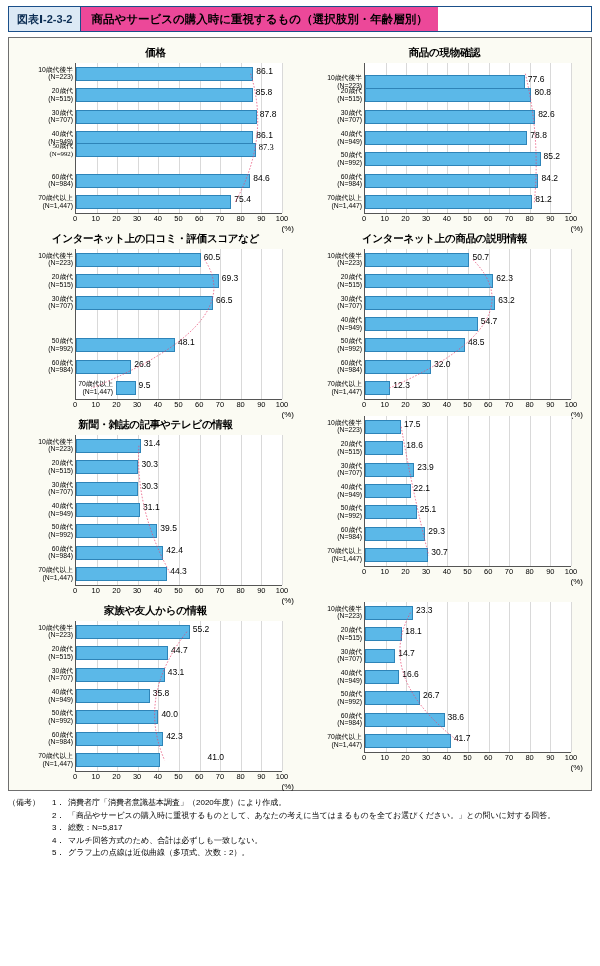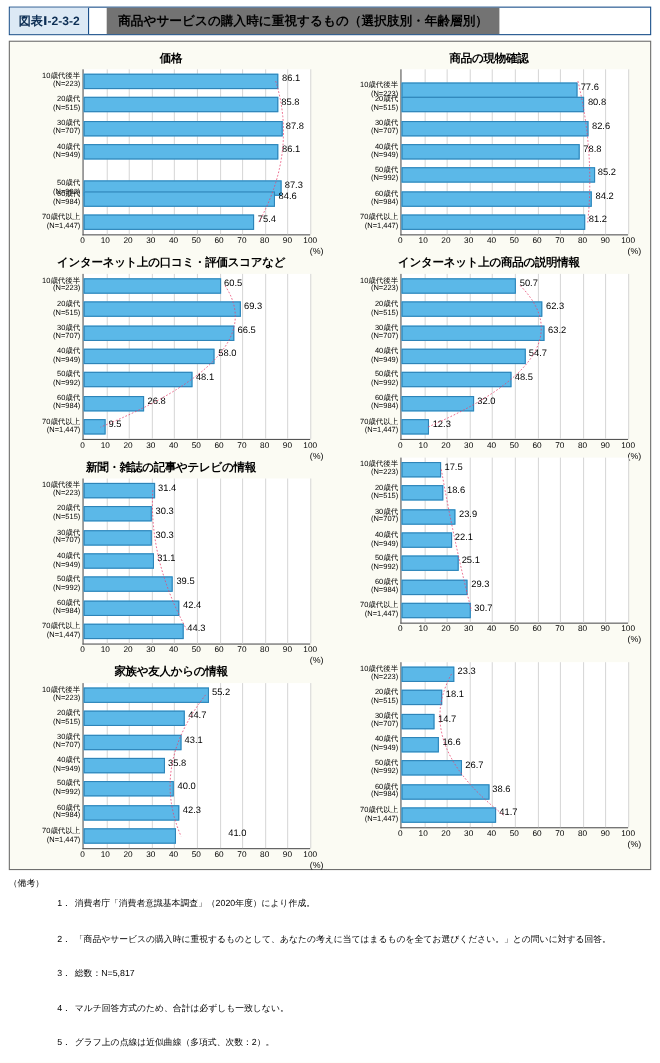--- a/index.html
+++ b/index.html
@@ -11,22 +11,22 @@
   .page{position:relative;width:600px;height:966px;box-sizing:border-box;padding:6px 8px 0 8px;}
 
   
   .header{display:flex;align-items:stretch;border:1px solid #1a4f8a;height:24px;}
   .header .tag{
     background:#dce9f5;color:#0d2f55;font-size:11px;font-weight:bold;
     display:flex;align-items:center;justify-content:center;padding:0 8px;
     border-right:1px solid #1a4f8a;white-space:nowrap;
   }
   .header .title{
-    background:#737373;color:#000;font-size:11.5px;font-weight:bold;
-    display:flex;align-items:center;padding:0 10px;white-space:nowrap;margin-left:16px;
+    background:#ec4899;color:#000;font-size:11.5px;font-weight:bold;
+    display:flex;align-items:center;padding:0 10px;white-space:nowrap;
   }
 
   
   .frame{
     margin-top:5px;border:1px solid #6f6f6f;background:#fbfbf3;
     padding:6px 4px 4px 4px;box-sizing:border-box;
   }
   .grid{display:grid;grid-template-columns:1fr 1fr;gap:2px 4px;}
 
   .panel{position:relative;box-sizing:border-box;padding:0 2px;}
@@ -51,21 +51,21 @@
   .xt{position:absolute;top:0;font-size:7.5px;transform:translateX(-50%);white-space:nowrap;}
   .xunit{position:absolute;right:-12px;top:10px;font-size:8px;}
 
   
   .curve{position:absolute;left:0;top:0;width:100%;height:100%;overflow:visible;}
 
   
   .notes{margin-top:6px;font-size:8px;line-height:12.5px;display:flex;}
   .notes .lbl{width:44px;flex:none;}
   .notes ol{margin:0;padding:0;list-style:none;}
-  .notes li{white-space:nowrap;margin-top:19px;}
+  .notes li{white-space:nowrap;}
   .notes li .n{display:inline-block;width:16px;}
 </style>
 </head>
 <body>
 
 <div class="page">
 
   <div class="header">
     <div class="tag">図表Ⅰ-2-3-2</div>
     <div class="title">商品やサービスの購入時に重視するもの（選択肢別・年齢層別）</div>
@@ -111,21 +111,21 @@
               <div class="val" style="left: calc(87.8% + 3px);">87.8</div>
             </div>
             <div class="row" style="top: 68px; width: 100%;">
               <div class="cat" style="top: -1px;">
                 <span>40歳代</span>
                 <span>(N=949)</span>
               </div>
               <div class="bar" style="width: 86.1%;"></div>
               <div class="val" style="left: calc(86.1% + 3px);">86.1</div>
             </div>
-            <div class="row" style="top: 101px; width: 100%;">
+            <div class="row" style="top: 80px; width: 100%; font-family: Liberation Serif, serif;">
               <div class="cat" style="top: -1px;">
                 <span>50歳代</span>
                 <span>(N=992)</span>
               </div>
               <div class="bar" style="width: 87.3%;"></div>
               <div class="val" style="left: calc(87.3% + 3px);">87.3</div>
             </div>
             <div class="row" style="top: 110.857px; width: 100%;">
               <div class="cat" style="top: -1px;">
                 <span>60歳代</span>
@@ -279,45 +279,37 @@
               <div class="val" style="left: calc(69.3% + 3px);">69.3</div>
             </div>
             <div class="row" style="top: 46.5714px; width: 100%;">
               <div class="cat" style="top: -1px;">
                 <span>30歳代</span>
                 <span>(N=707)</span>
               </div>
               <div class="bar" style="width: 66.5%;"></div>
               <div class="val" style="left: calc(66.5% + 3px);">66.5</div>
             </div>
-            <div class="row" style="top: 68px; width: 100%;">
-              <div class="cat" style="top: -1px;">
-                <span>40歳代</span>
-                <span>(N=949)</span>
-              </div>
-              <div class="bar" style="width: 58%;"></div>
-              <div class="val" style="left: calc(58% + 3px);">58.0</div>
-            </div>
             <div class="row" style="top: 89.4286px; width: 100%;">
               <div class="cat" style="top: -1px;">
                 <span>50歳代</span>
                 <span>(N=992)</span>
               </div>
               <div class="bar" style="width: 48.1%;"></div>
               <div class="val" style="left: calc(48.1% + 3px);">48.1</div>
             </div>
             <div class="row" style="top: 110.857px; width: 100%;">
               <div class="cat" style="top: -1px;">
                 <span>60歳代</span>
                 <span>(N=984)</span>
               </div>
               <div class="bar" style="width: 26.8%;"></div>
               <div class="val" style="left: calc(26.8% + 3px);">26.8</div>
             </div>
-            <div class="row" style="top: 132.286px; width: 100%;">
+            <div class="row" style="top: 132.286px; width: 100%; margin-left: 40px;">
               <div class="cat" style="top: -1px;">
                 <span>70歳代以上</span>
                 <span>(N=1,447)</span>
               </div>
               <div class="bar" style="width: 9.5%;"></div>
               <div class="val" style="left: calc(9.5% + 3px);">9.5</div>
             </div>
             <svg class="curve" viewBox="0 0 100 150" preserveAspectRatio="none">
               <path d="M62.42 10.71 L63.09 12.86 L63.70 15.00 L64.27 17.14 L64.78 19.29 L65.23 21.43 L65.63 23.57 L65.98 25.71 L66.27 27.86 L66.51 30.00 L66.70 32.14 L66.83 34.29 L66.91 36.43 L66.94 38.57 L66.91 40.71 L66.83 42.86 L66.69 45.00 L66.50 47.14 L66.26 49.29 L65.96 51.43 L65.61 53.57 L65.20 55.71 L64.74 57.86 L64.23 60.00 L63.66 62.14 L63.04 64.29 L62.37 66.43 L61.64 68.57 L60.86 70.71 L60.03 72.86 L59.14 75.00 L58.20 77.14 L57.20 79.29 L56.15 81.43 L55.05 83.57 L53.89 85.71 L52.68 87.86 L51.41 90.00 L50.09 92.14 L48.72 94.29 L47.29 96.43 L45.81 98.57 L44.28 100.71 L42.69 102.86 L41.05 105.00 L39.35 107.14 L37.61 109.29 L35.80 111.43 L33.95 113.57 L32.04 115.71 L30.07 117.86 L28.05 120.00 L25.98 122.14 L23.86 124.29 L21.68 126.43 L19.44 128.57 L17.16 130.71 L14.82 132.86 L12.42 135.00 L9.98 137.14 L7.47 139.29 " fill="none" stroke="#e8436f" stroke-width="0.7" stroke-dasharray="1.6 1.6" vector-effect="non-scaling-stroke"></path>
             </svg>

